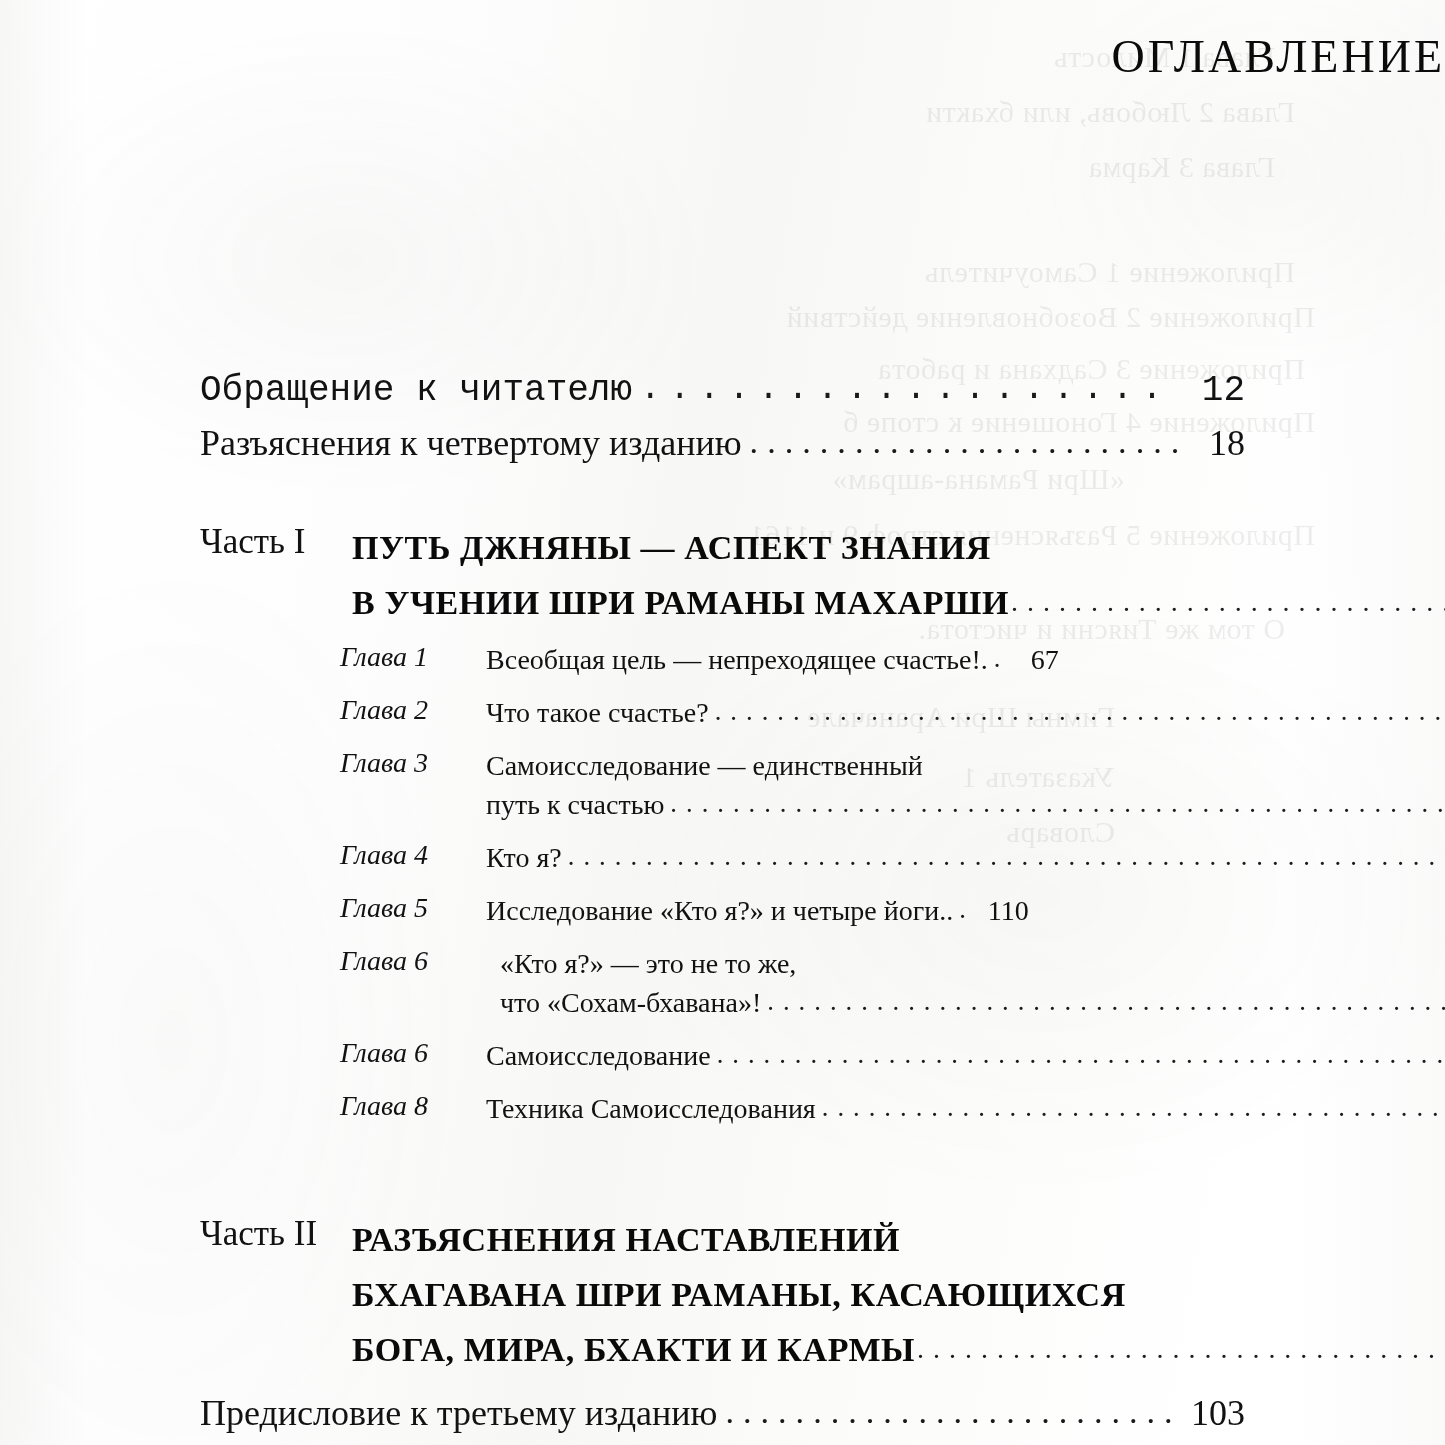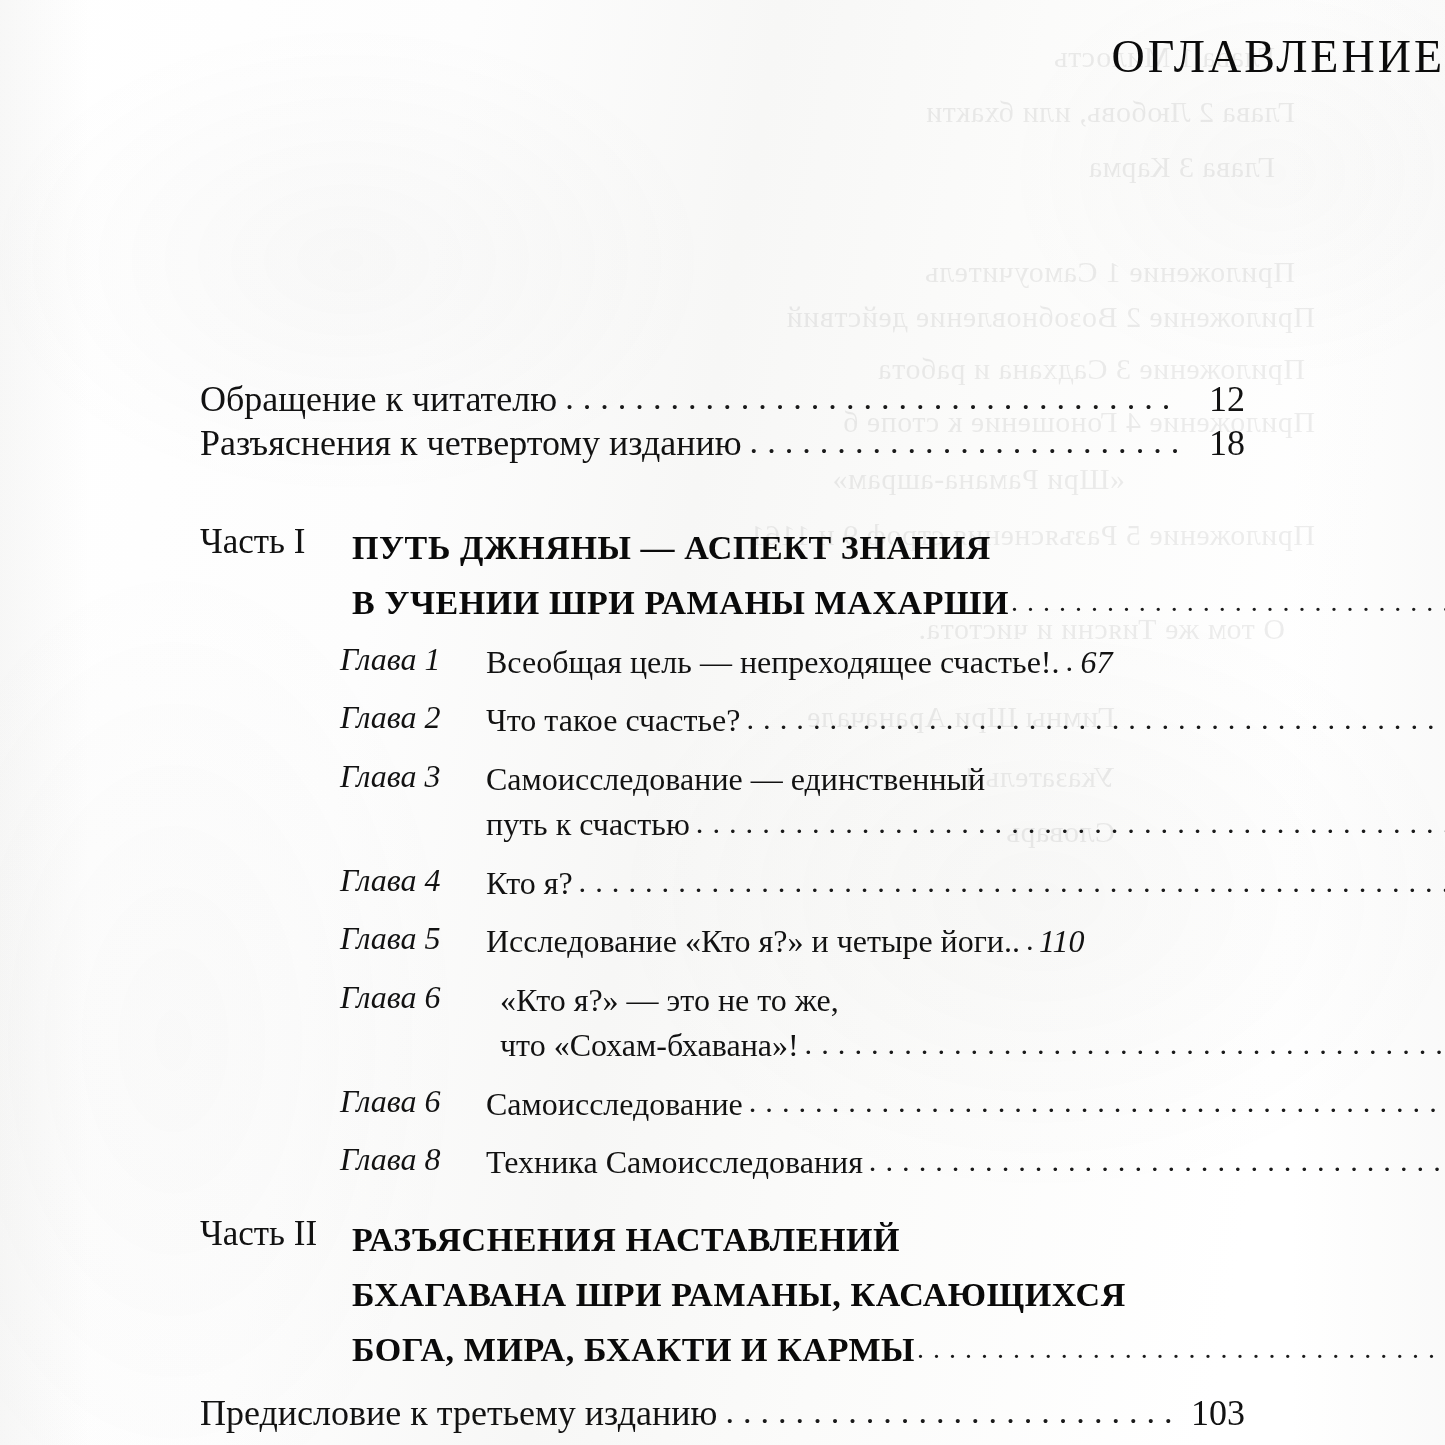--- a/index.html
+++ b/index.html
@@ -189,21 +189,21 @@
   
   .chapters {
     position: absolute;
     left: 340px;
     width: 905px;
   }
   .chapter {
     display: grid;
     grid-template-columns: 146px 1fr;
     column-gap: 0;
-    font-size: 32px;
+    font-size: 28px;
     margin-bottom: 13px;
   }
   .chapter-label {
     font-style: italic;
     white-space: nowrap;
     color: #121212;
     padding-top: 1px;
   }
   .chapter-lines { display: block; }
   .chapter-line {
@@ -227,23 +227,22 @@
     letter-spacing: 9px;
     font-size: 0.95em;
     color: #1a1a1a;
     white-space: nowrap;
     position: relative;
     top: -0.07em;
   }
   .chapter-line .pageno {
     flex: 0 0 auto;
     min-width: 72px;
-    text-align: left;
-    white-space: nowrap;
-    font-style: italic;
+    text-align: center;
+    white-space: nowrap;
   }
   .chapter-line.continuation .label { padding-left: 0; }
 
   .tight-leader .leader::after { letter-spacing: 9px; }
 </style>
 </head>
 <body>
 
 <div class="page">
   <div class="paper-grain"></div>
@@ -263,21 +262,21 @@
     <div class="ghost-line" style="left:330px; top:760px;">Указатель 1</div>
     <div class="ghost-line" style="left:160px; top:612px;">О том же   Тиясни и чистота.</div>
     <div class="ghost-line" style="left:330px; top:815px;">Словарь</div>
   </div>
 
   <div class="content">
 
     <div class="toc-title">ОГЛАВЛЕНИЕ</div>
 
 
-    <div class="row front" style="top:378px;">
+    <div class="row front" style="top:370px;font-family:Liberation Mono, monospace;">
       <span class="label">Обращение к читателю</span>
       <span class="leader"></span>
       <span class="pageno">12</span>
     </div>
 
     <div class="row front" style="top:422px;">
       <span class="label">Разъяснения к четвертому изданию</span>
       <span class="leader"></span>
       <span class="pageno">18</span>
     </div>

